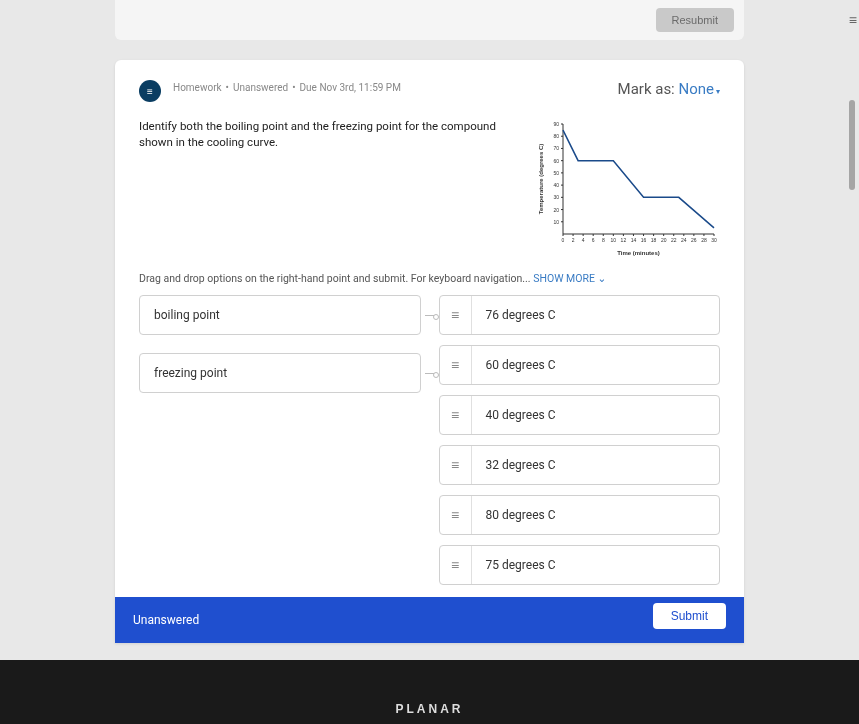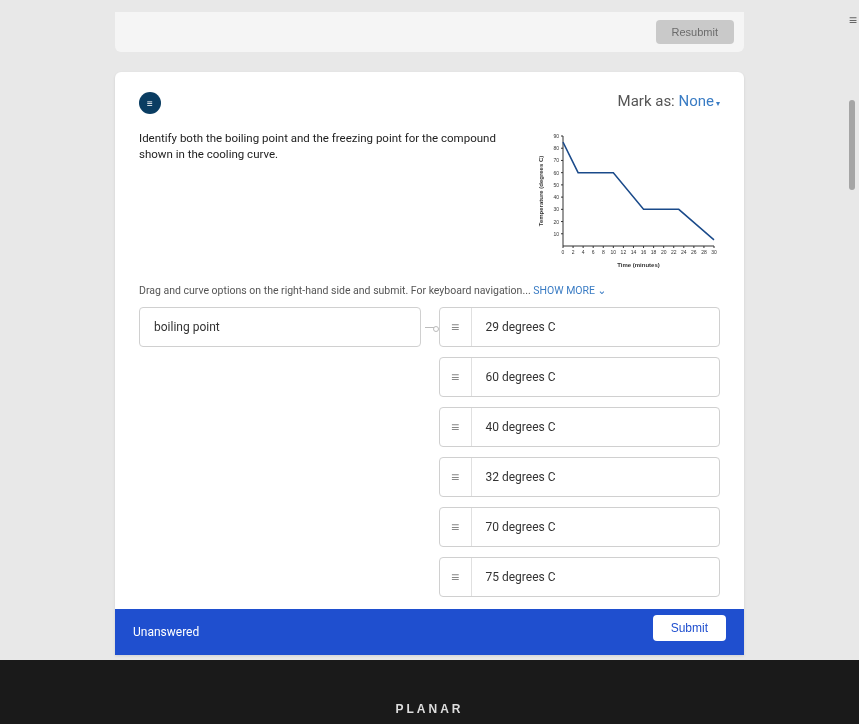--- a/index.html
+++ b/index.html
@@ -8,21 +8,21 @@
     background: #1a1a1a;
     width: 859px;
     height: 724px;
     overflow: hidden;
     position: relative;
   }
   .page-bg {
     background: #e8e8e8;
     width: 100%;
     height: 660px;
-    padding-top: 12px;
+    padding-top: 0;
   }
   .top-bar {
     background: #f5f5f5;
     height: 40px;
     margin: 0 115px 20px 115px;
     display: flex;
     justify-content: flex-end;
     align-items: center;
     padding: 0 10px;
     border-bottom-left-radius: 6px;
@@ -201,20 +201,23 @@
 <div class="page-bg">
   <div class="top-bar">
     <button class="resubmit-btn">Resubmit</button>
   </div>
 
   <div class="card">
     <div class="header">
       <div class="header-left">
         <div class="q-icon">≡</div>
         <div>
+          <div class="q-sub">
+            <span>Homework</span><span class="dot">•</span><span>Unanswered</span><span class="dot">•</span><span>Due Nov 3rd, 11:59 PM</span>
+          </div>
         </div>
       </div>
       <div class="mark-as">
         <span>Mark as:</span>
         <span class="mark-as-val">None</span>
       </div>
     </div>
 
     <div class="content-row">
       <div class="prompt">Identify both the boiling point and the freezing point for the compound shown in the cooling curve.</div>
@@ -273,50 +276,54 @@
             <line x1="179" y1="116" x2="179" y2="118" stroke="#333"></line>
             <text x="179" y="124" font-size="5" text-anchor="middle" fill="#333">30</text>
             <text x="103.5" y="137" font-size="6" text-anchor="middle" fill="#333" font-weight="bold">Time (minutes)</text>
             <text x="0" y="0" font-size="6" text-anchor="middle" fill="#333" font-weight="bold" transform="translate(8 61) rotate(-90)">Temperature (degrees C)</text>
             <path d="M28 12.111111111111114 L43.1 42.66666666666667 L78.33333333333333 42.66666666666667 L108.53333333333333 79.33333333333334 L143.76666666666668 79.33333333333334 L179 109.88888888888889 " stroke="#1a4a8a" stroke-width="1.5" fill="none"></path>
           </svg>
       </div>
     </div>
 
     <div class="instruction">
-      <span>Drag and curve options on the right-hand side and submit. For keyboard navigation... </span><span class="show-more">SHOW MORE</span>
+      <span>Drag and drop options on the right-hand point and submit. For keyboard navigation... </span><span class="show-more">SHOW MORE</span>
     </div>
 
     <div class="match-area">
       <div class="targets" id="targets">
           <div class="target-wrap">
             <div class="target-box">boiling point</div>
             <div class="target-connector"></div>
           </div>
+          <div class="target-wrap">
+            <div class="target-box">freezing point</div>
+            <div class="target-connector"></div>
+          </div>
         </div>
       <div class="options" id="options">
           <div class="option-box">
             <div class="drag-handle">≡</div>
-            <div class="option-label">29 degrees C</div>
+            <div class="option-label">76 degrees C</div>
           </div>
           <div class="option-box">
             <div class="drag-handle">≡</div>
             <div class="option-label">60 degrees C</div>
           </div>
           <div class="option-box">
             <div class="drag-handle">≡</div>
             <div class="option-label">40 degrees C</div>
           </div>
           <div class="option-box">
             <div class="drag-handle">≡</div>
             <div class="option-label">32 degrees C</div>
           </div>
           <div class="option-box">
             <div class="drag-handle">≡</div>
-            <div class="option-label">70 degrees C</div>
+            <div class="option-label">80 degrees C</div>
           </div>
           <div class="option-box">
             <div class="drag-handle">≡</div>
             <div class="option-label">75 degrees C</div>
           </div>
         </div>
     </div>
 
     <div class="footer-bar">
       <span>Unanswered</span>

